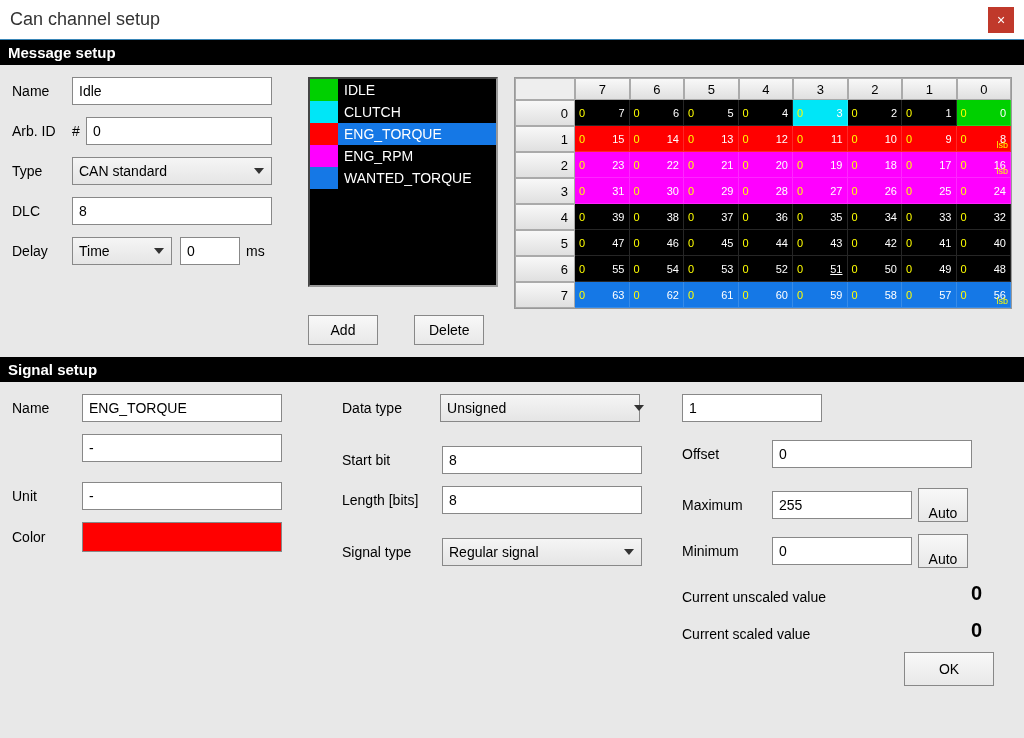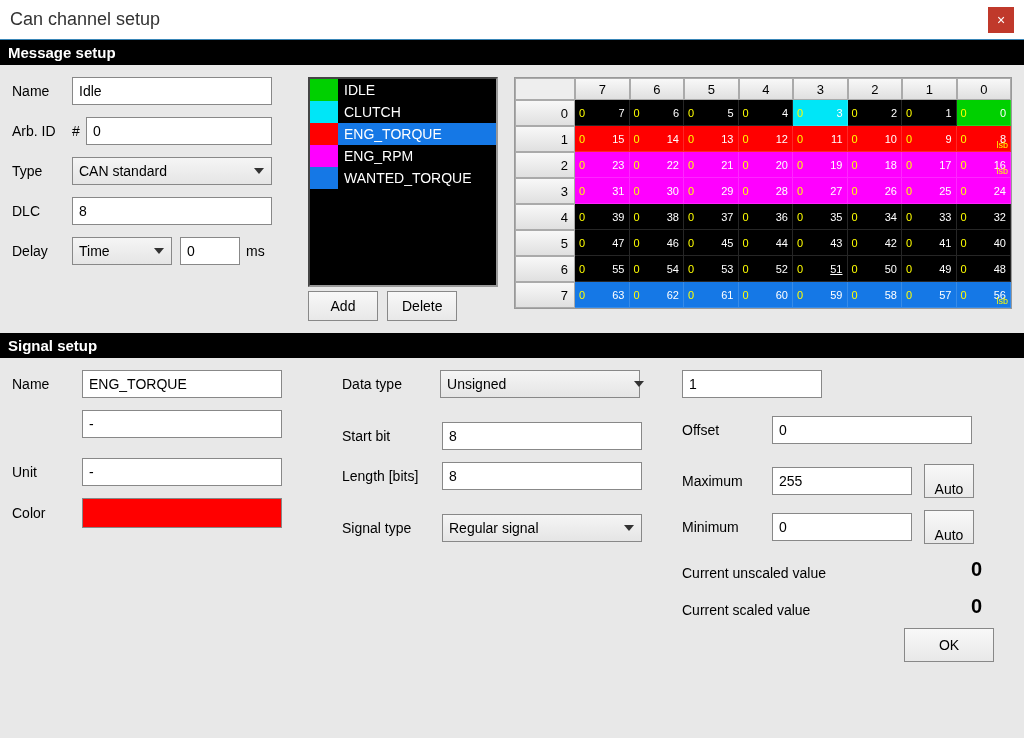--- a/index.html
+++ b/index.html
@@ -85,21 +85,21 @@
 .signal-label { padding-left: 6px; }
 
 .btn {
   border: 1px solid #888;
   background: linear-gradient(#f8f8f8,#e8e8e8);
   height: 30px; min-width: 70px;
   padding: 0 14px;
   cursor: pointer;
   font-size: 14px;
 }
-.btn-row { display: flex; gap: 9px; margin-top: 4px; }
+.btn-row { display: flex; gap: 36px; margin-top: 28px; }
 
 
 .bit-grid { border: 1px solid #999; }
 .bit-grid-header {
   display: flex;
 }
 .bit-grid-header .corner { width: 60px; background: #eee; border: 1px solid #aaa; }
 .bit-grid-header .col {
   flex: 1; height: 22px; background: linear-gradient(#f8f8f8,#e0e0e0);
   border: 1px solid #aaa; text-align: center; font-size: 13px; line-height: 22px;
@@ -131,21 +131,21 @@
   width: 200px; height: 30px; border: 1px solid #888;
 }
 .radio-row { display: flex; align-items: center; margin-bottom: 3px; }
 .radio-row input[type=radio] { margin-right: 4px; }
 
 .val-row { display: flex; align-items: flex-end; justify-content: space-between; margin-top: 14px; }
 .val-num { font-size: 20px; font-weight: bold; }
 
 .footer { display: flex; justify-content: flex-end; padding: 10px 18px 0; }
 .ok-btn { width: 90px; height: 34px; }
-.small-btn { height: 28px; min-width: 50px; padding: 16px 8px; margin-left: 12px; }
+.small-btn { height: 28px; min-width: 50px; padding: 16px 8px; margin-left: 6px; }
 .lsb-tag {
   position: absolute; right: 2px; bottom: 1px; font-size: 9px; color: #ff0;
 }
 </style>
 </head>
 <body>
 
 <div class="titlebar">
   <span class="titlebar-title">Can channel setup</span>
   <div class="close-btn">

